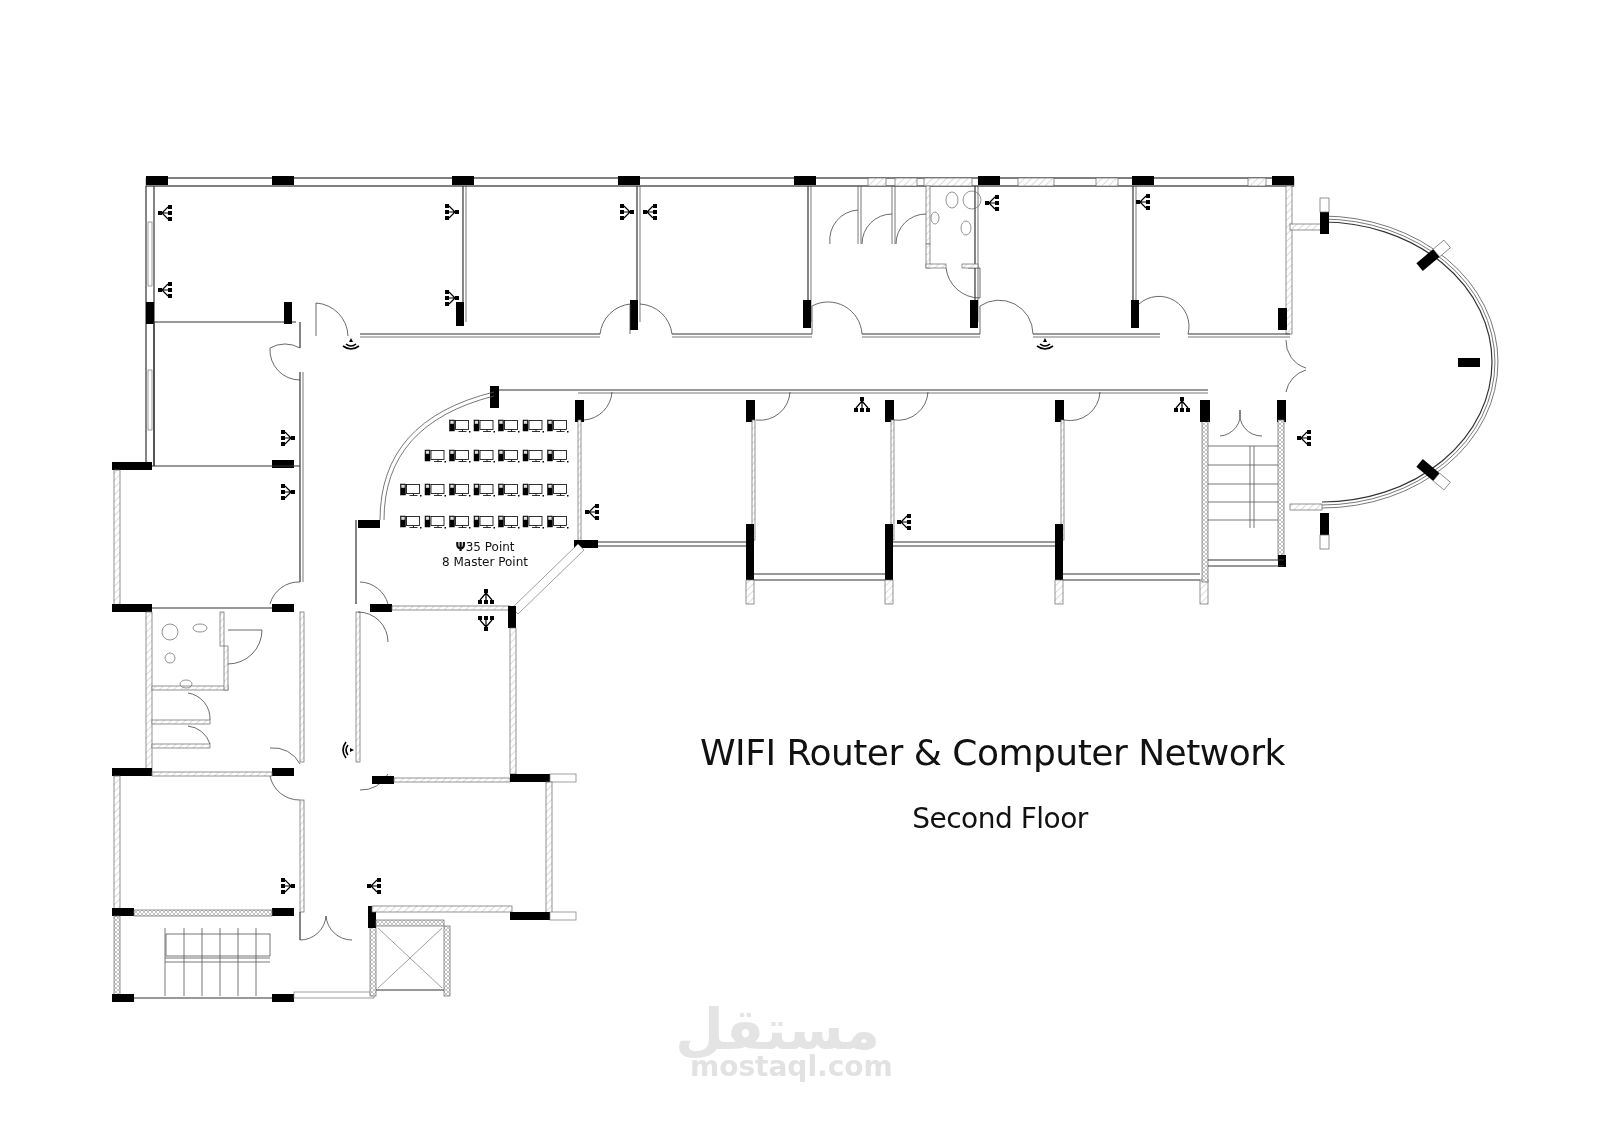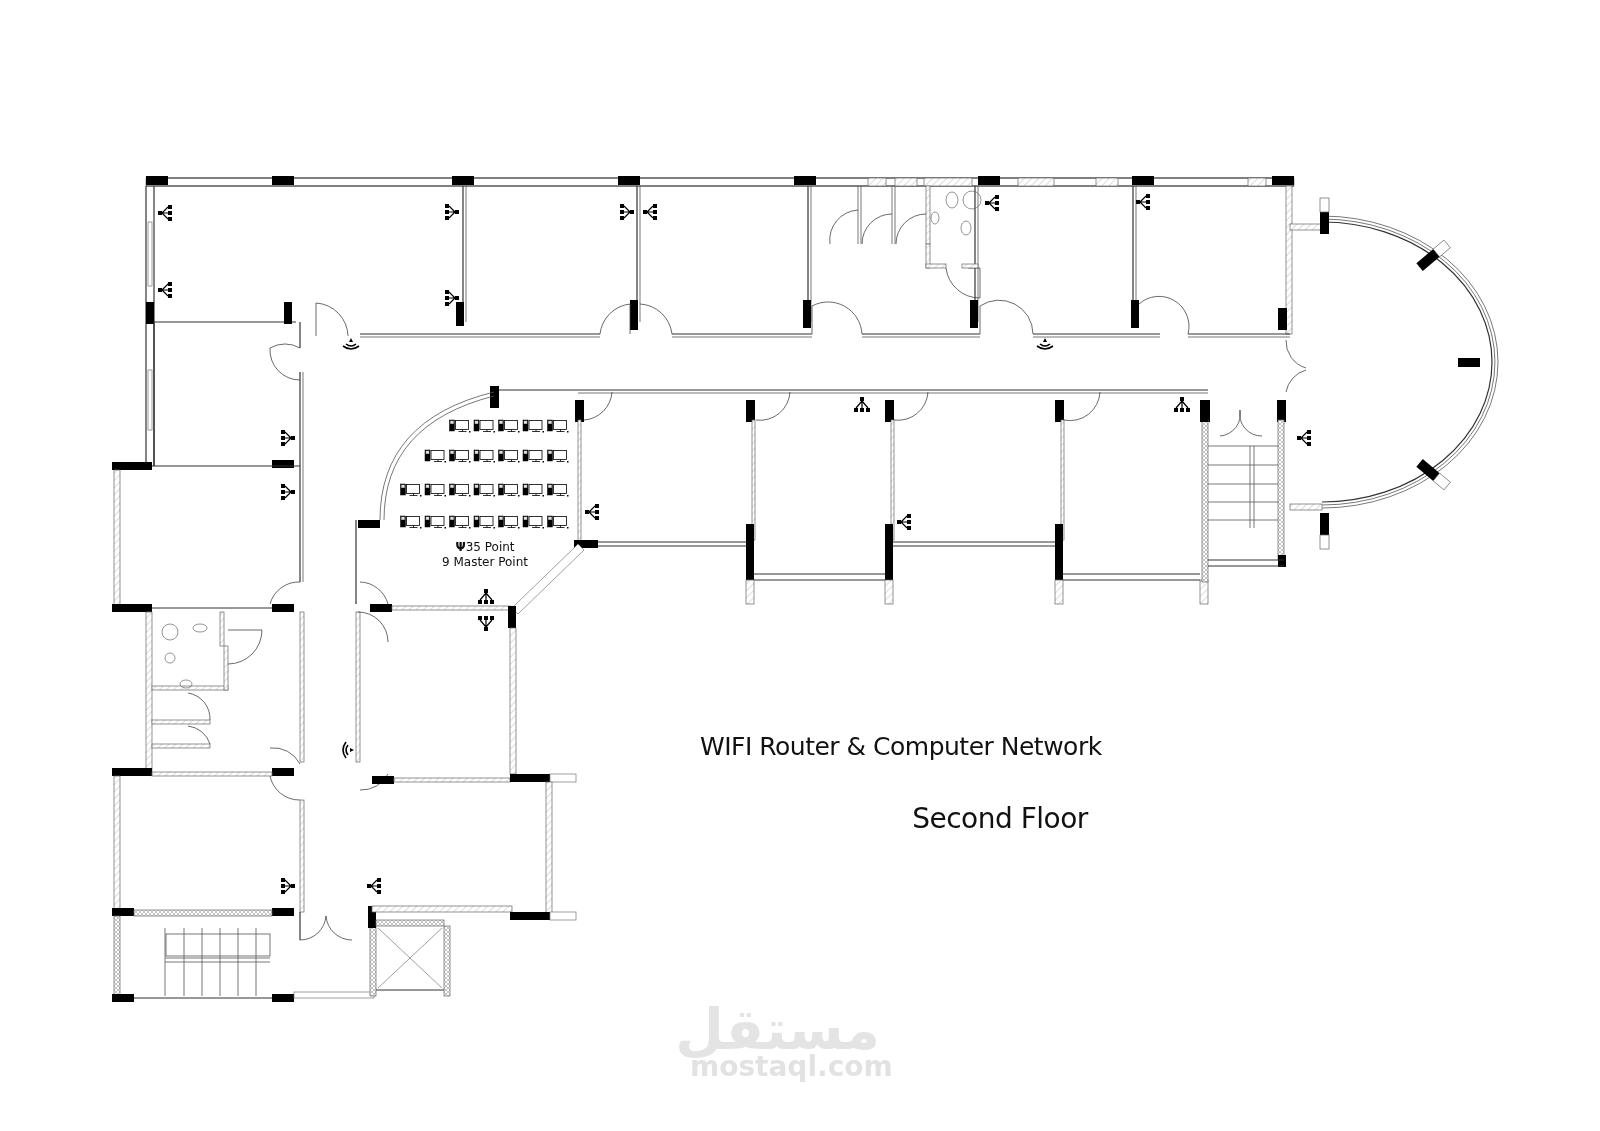--- a/index.html
+++ b/index.html
@@ -6,21 +6,21 @@
   body { width: 1600px; height: 1131px; position: relative; overflow: hidden; font-family: "DejaVu Sans", sans-serif; }
   #plan { position: absolute; left: 0; top: 0; width: 1600px; height: 1131px; }
   .wall { stroke: #333; stroke-width: 1.2; fill: none; }
   .wall2 { stroke: #555; stroke-width: 0.8; fill: none; }
   .hatch { fill: url(#hatch); stroke: #666; stroke-width: 0.7; }
   .xhatch { fill: url(#xhatch); stroke: #666; stroke-width: 0.7; }
   .col { fill: #000; }
   .door { stroke: #444; stroke-width: 0.8; fill: none; }
   .glass { stroke: #777; stroke-width: 0.7; fill: #fff; }
   .stair { stroke: #555; stroke-width: 0.8; fill: none; }
-  .title { position: absolute; left: 700px; top: 732px; width: 600px; font-family: "DejaVu Sans", sans-serif; font-size: 25px; color: #111; letter-spacing: -0.5px; text-align: left; white-space: nowrap; }
+  .title { position: absolute; left: 700px; top: 732px; width: 600px; font-family: "DejaVu Sans", sans-serif; font-size: 36px; color: #111; letter-spacing: -0.5px; text-align: left; white-space: nowrap; }
   .subtitle { position: absolute; left: 700px; top: 802px; width: 600px; text-align: center; font-family: "DejaVu Sans", sans-serif; font-size: 28px; color: #111; letter-spacing: -0.5px; }
   .lab-label { position: absolute; left: 420px; top: 540px; width: 130px; text-align: center; font-family: "DejaVu Sans", sans-serif; font-size: 12px; line-height: 15px; color: #111; }
   .lab-label .l1 { display: block; }
   .watermark-ar { position: absolute; left: 690px; top: 1000px; width: 190px; text-align: center; font-family: "DejaVu Sans", sans-serif; font-size: 56px; font-weight: bold; color: #e4e4e4; direction: rtl; line-height: 60px; }
   .watermark-en { position: absolute; left: 690px; top: 1050px; width: 190px; text-align: center; font-family: "DejaVu Sans", sans-serif; font-size: 28px; font-weight: bold; color: #e2e2e2; }
 </style>
 </head>
 <body>
 
 <svg id="plan" viewBox="0 0 1600 1131" xmlns="http://www.w3.org/2000/svg">
@@ -372,20 +372,20 @@
       <use href="#net-d" transform="translate(486,598) rotate(0)"></use>
       <use href="#net-d" transform="translate(486,622) rotate(180)"></use>
       <use href="#wifi" transform="translate(351,344) rotate(0)"></use>
       <use href="#wifi" transform="translate(1045,344) rotate(0)"></use>
       <use href="#wifi" transform="translate(348,750) rotate(90)"></use>
     </g>
 </svg>
 
 <div class="lab-label">
   <span class="l1"><span style="font-weight:bold;">Ψ</span><span>35 Point</span></span>
-  <span class="l1">9 Master Point</span>
+  <span class="l1">8 Master Point</span>
 </div>
 
 <div class="title">WIFI Router &amp; Computer Network</div>
 <div class="subtitle">Second Floor</div>
 
 <div class="watermark-ar">مستقل</div>
 <div class="watermark-en">mostaql.com</div>
 
 </body></html>

